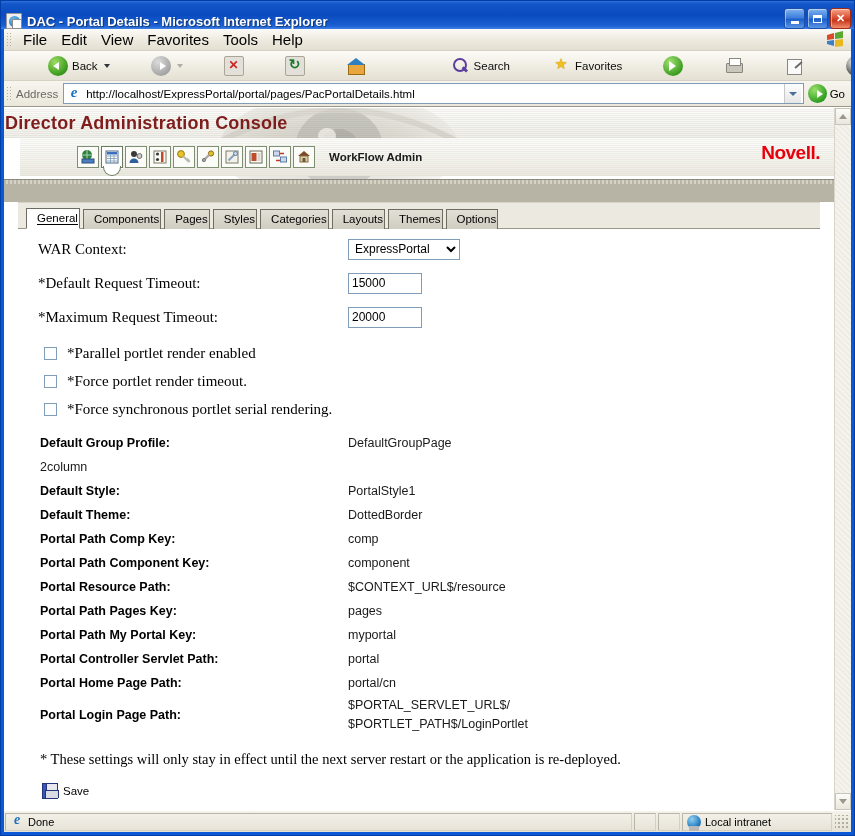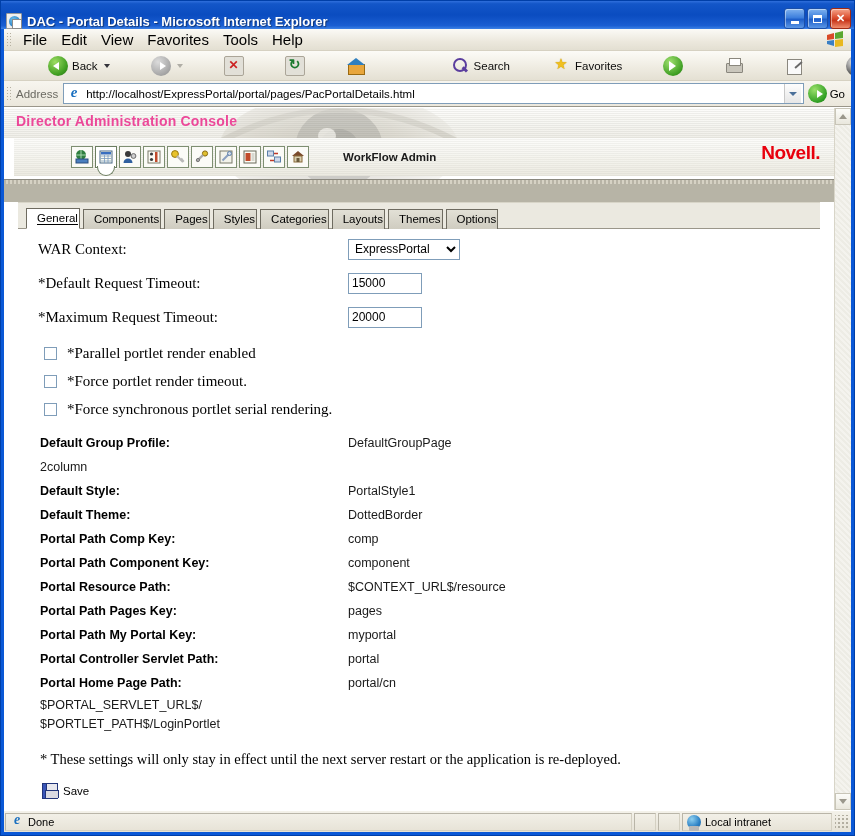--- a/index.html
+++ b/index.html
@@ -210,34 +210,33 @@
     position: absolute; left:0; right:0; top:0; height: 30px;
     background:
       repeating-linear-gradient(180deg, rgba(255,255,255,0) 0px, rgba(255,255,255,0) 1px, rgba(120,120,110,.10) 1px, rgba(120,120,110,.10) 2px),
       linear-gradient(180deg,#fdfdfb 0%,#f0efe9 100%);
   }
   .hdr-watermark {
     position: absolute; left: 185px; top: -22px; width: 290px; height: 120px;
     opacity: .30; pointer-events: none;
   }
   .hdr-title {
-    position: absolute; left: 12px; top: 5px;
-    font-size: 14px; font-weight: bold; color: #ec4899;
+    position: absolute; left: 1px; top: 5px;
+    font-size: 18px; font-weight: bold; color: #7f1d1d;
     font-family: "Liberation Sans", sans-serif;
     letter-spacing: .2px;
     z-index: 3;
   }
   .hdr-toolbar-row {
-    position: absolute; left:10px; right:0; top:30px; height: 38px;
+    position: absolute; left:16px; right:0; top:30px; height: 38px;
     background:
       repeating-linear-gradient(180deg, rgba(255,255,255,0) 0px, rgba(255,255,255,0) 1px, rgba(140,140,128,.09) 1px, rgba(140,140,128,.09) 2px),
       linear-gradient(180deg,#fcfcfa 0%,#f2f1ea 70%,#eceae1 100%);
     display: flex; align-items: center;
     z-index: 2;
-    gap: 20px;
   }
   .hdr-icons { display: flex; align-items: center; margin-left: 57px; gap: 2px; position: relative; }
   .hdr-ic {
     width: 22px; height: 22px;
     background: #fbfbf7;
     border: 1px solid #7e8f72;
     position: relative;
     display: flex; align-items: center; justify-content: center;
     font-size: 12px; line-height: 1;
   }
@@ -712,20 +711,21 @@
             </div>
             <div class="kv">
               <div class="kv-key">Portal Controller Servlet Path:</div>
               <div class="kv-val">portal</div>
             </div>
             <div class="kv">
               <div class="kv-key">Portal Home Page Path:</div>
               <div class="kv-val">portal/cn</div>
             </div>
             <div class="kv multiline">
+              <div class="kv-key">Portal Login Page Path:</div>
               <div class="kv-val">$PORTAL_SERVLET_URL$/
 $PORTLET_PATH$/LoginPortlet</div>
             </div>
 
             <div class="footnote">*  These settings will only stay in effect until the next server restart or the application is re-deployed.</div>
 
             <div class="savebar">
               <span class="save-ic"></span>
               <span class="save-label">Save</span>
             </div>

